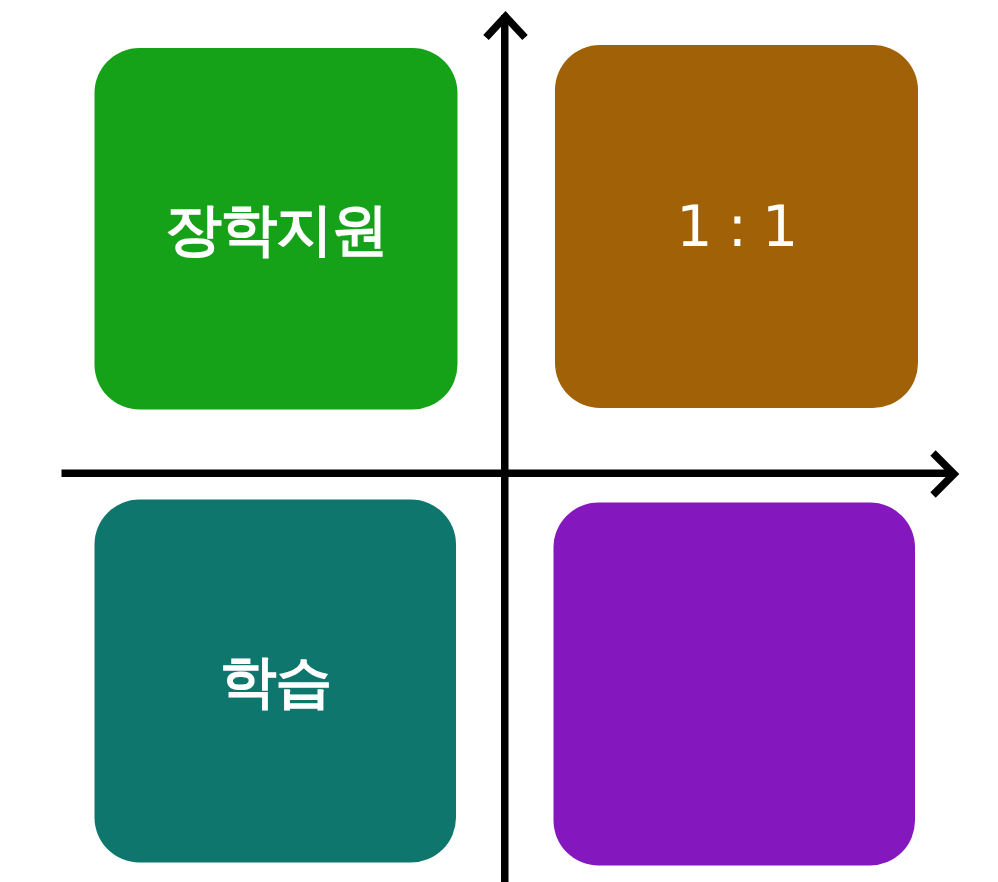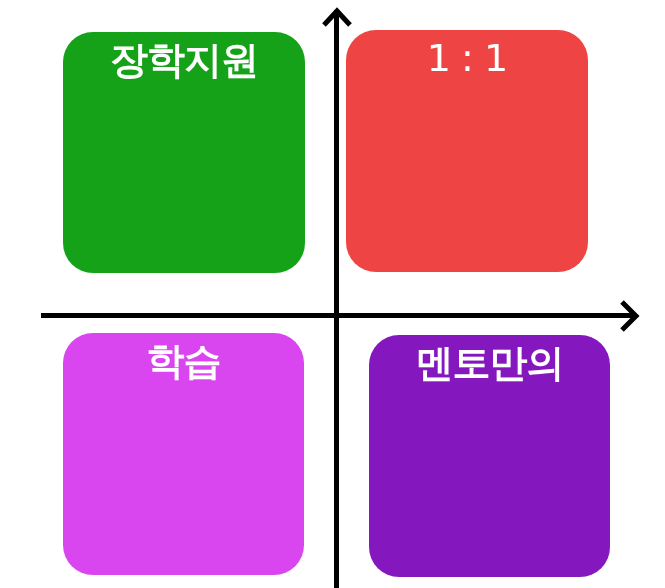--- a/index.html
+++ b/index.html
@@ -3,44 +3,43 @@
 <meta charset="utf-8">
 <style>
   html, body { margin: 0; padding: 0; background: #ffffff; }
   body { width: 665px; height: 588px; position: relative; overflow: hidden;
          font-family: "DejaVu Sans", "Liberation Sans", sans-serif; }
   .axis { position: absolute; background: #000; }
   .v-axis { left: 334px; top: 10px; width: 5px; height: 578px; }
   .h-axis { left: 41px; top: 313px; width: 594px; height: 5px; }
   .arrow { position: absolute; }
   .box { position: absolute; border-radius: 30px; display: flex; flex-direction: column;
-         align-items: center; color: #ffffff; font-weight: bold;
+         align-items: center; justify-content: center; color: #ffffff; font-weight: bold;
          font-size: 38px; line-height: 56px; letter-spacing: -1px; text-align: center; }
   .box span { display: block; }
 </style>
 </head>
 <body>
 
 <div class="axis v-axis"></div>
 <svg class="arrow" style="left:321px;top:4px" width="32" height="24" viewBox="0 0 32 24">
   <polyline points="3,21 16,7 29,21" fill="none" stroke="#000" stroke-width="5"></polyline>
 </svg>
 
 <div class="axis h-axis"></div>
 <svg class="arrow" style="left:618px;top:299px" width="24" height="34" viewBox="0 0 24 34">
   <polyline points="4,3 18,17 4,31" fill="none" stroke="#000" stroke-width="5"></polyline>
 </svg>
 
 <div class="box" style="left:63px;top:32px;width:242px;height:241px;background:#15A219">
   <span>장학지원</span>
 </div>
 
-<div class="box" style="left:346px;top:30px;width:242px;height:242px;background:#ef4444">
+<div class="box" style="left:370px;top:30px;width:242px;height:242px;background:#a16207">
   <span style="font-weight:normal">1 : 1</span>
 </div>
 
-<div class="box" style="left:63px;top:333px;width:241px;height:242px;background:#d946ef">
+<div class="box" style="left:63px;top:333px;width:241px;height:242px;background:#0f766e">
   <span>학습</span>
 </div>
 
 <div class="box" style="left:369px;top:335px;width:241px;height:242px;background:#8517BE">
-  <span>멘토만의</span>
 </div>
 
 </body></html>

